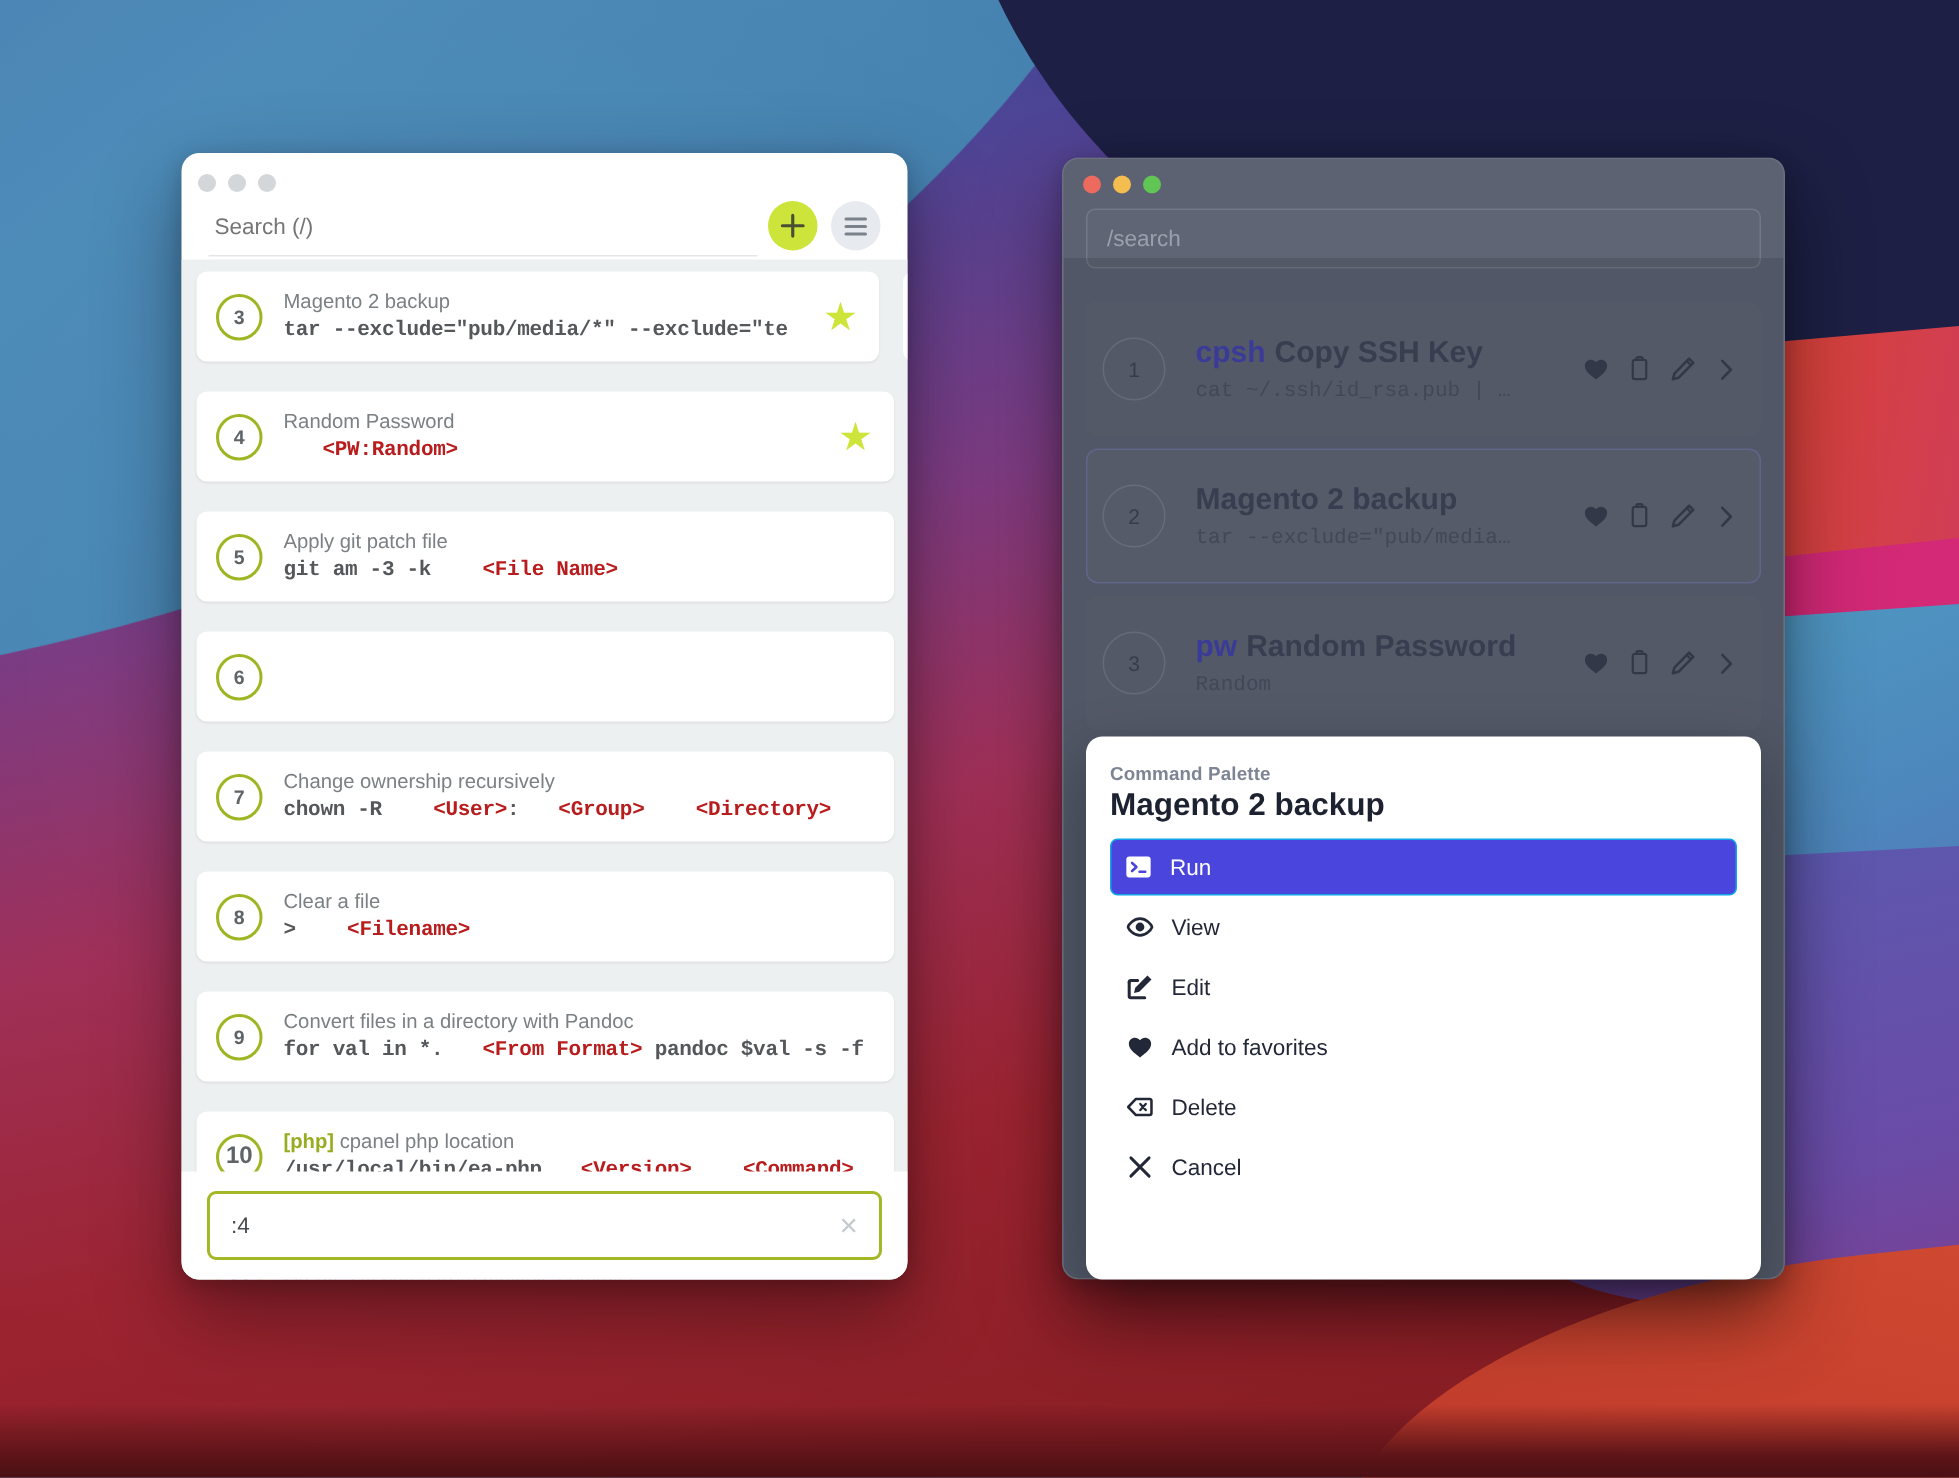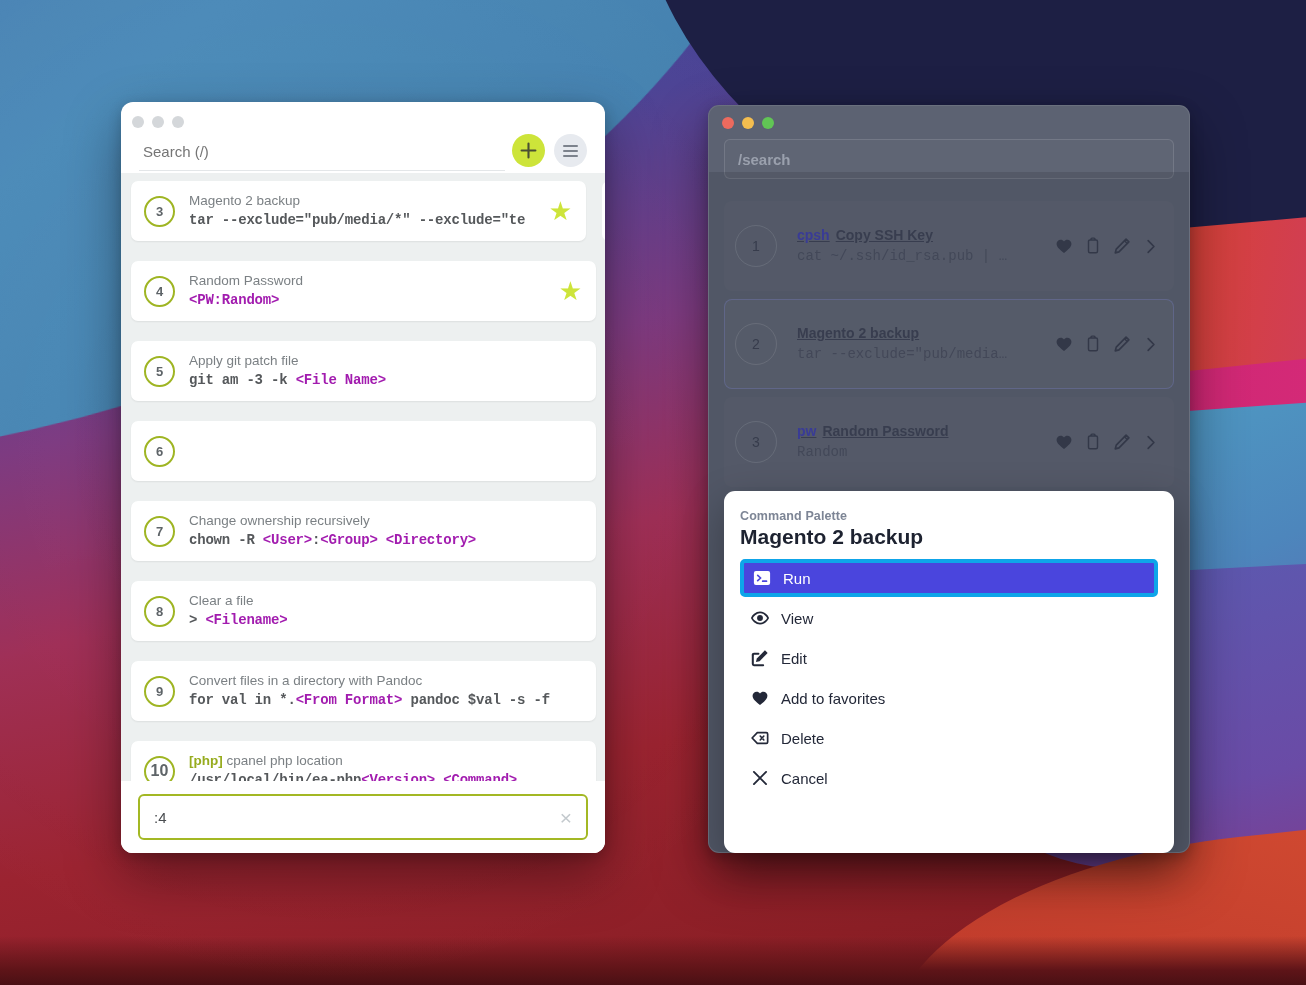--- a/index.html
+++ b/index.html
@@ -122,21 +122,21 @@
     display:flex; align-items:center; justify-content:center; flex:0 0 auto;
   }
   .badge.wide { font-size:16px; }
   .lw-text { margin-left:14px; overflow:hidden; flex:1; min-width:0; }
   .lw-title { font-size:13.5px; color:#7b8084; white-space:nowrap; line-height:1.35; }
   .lw-title .php-tag { color:#97ac1f; font-weight:bold; }
   .lw-cmd {
     font-family:"Liberation Mono", monospace; font-size:14px; color:#55585b;
     white-space:nowrap; line-height:1.35; font-weight:bold; letter-spacing:-0.2px;
   }
-  .lw-cmd .ph { color:#a21caf; }
+  .lw-cmd .ph { color:#b91c1c;margin-left:26px; }
   .star { color:#cde43a; font-size:26px; line-height:1; flex:0 0 auto; margin-left:4px; }
 
   .lw-bottom {
     position:absolute; left:0; right:0; bottom:0; height:72px;
     background:#ffffff; display:flex; align-items:center; justify-content:center;
   }
   .cmd-input-wrap {
     position:relative; width:450px; height:46px;
     border:2px solid #a3b824; border-radius:6px;
     display:flex; align-items:center; padding: 0 14px;
@@ -159,42 +159,42 @@
   .rw-dot { width:12px; height:12px; border-radius:50%; }
   .rw-dot.red { background:#ec6a5e; }
   .rw-dot.yellow { background:#f4bd4f; }
   .rw-dot.green { background:#61c555; }
   .rw-search {
     margin: 10px 15px 0 15px; height:40px;
     border:1px solid rgba(255,255,255,0.13); border-radius:6px;
     display:flex; align-items:center; padding: 0 13px;
     background: rgba(255,255,255,0.02);
   }
-  .rw-search-text { font-size:15px; color:#9aa0ad;font-weight:bold; }
+  .rw-search-text { font-size:15px; color:#9aa0ad; }
 
   .rw-dim { position:absolute; left:0; right:0; top:66px; bottom:0; background:rgba(40,44,56,0.20); }
   .rw-list { padding: 22px 15px 0 15px; }
   .rw-card {
     height:90px; border-radius:8px; display:flex; align-items:center;
     padding: 0 14px 0 10px; margin-bottom:8px;
     background: rgba(255,255,255,0.025);
     border: 1px solid transparent;
   }
   .rw-card.selected {
     background: rgba(255,255,255,0.035);
     border: 1px solid rgba(120,130,190,0.55);
   }
   .rw-badge {
     width:42px; height:42px; border-radius:50%;
     border:1px solid rgba(255,255,255,0.14);
     color:#3b4052; font-size:14px;
     display:flex; align-items:center; justify-content:center; flex:0 0 auto;
   }
   .rw-text { margin-left:20px; flex:1; min-width:0; }
-  .rw-title { font-size:14px; font-weight:bold; color:#3d4255; line-height:1.55; white-space:nowrap;text-decoration:underline; }
+  .rw-title { font-size:20px; font-weight:bold; color:#3d4255; line-height:1.55; white-space:nowrap; }
   .rw-title .alias { color:#3e3fae; margin-right:6px; }
   .rw-cmd {
     font-family:"Liberation Mono", monospace; font-size:14px; color:#4a4f61;
     white-space:nowrap; overflow:hidden; text-overflow:ellipsis; line-height:1.5;
   }
   .rw-icons { display:flex; align-items:center; gap:11px; flex:0 0 auto; color:#363b4d; }
   .rw-icons svg { display:block; }
 
   
   #command-palette {
@@ -208,21 +208,21 @@
   .cp-item {
     height:34px; display:flex; align-items:center; gap:0;
     border-radius:5px; margin-bottom:6px; padding-left:3px;
   }
   .cp-item .cp-ico {
     width:34px; display:flex; align-items:center; justify-content:center; flex:0 0 auto; color:#232838;
   }
   .cp-item .cp-ico svg { display:block; }
   .cp-item .cp-text { font-size:15px; color:#232838; margin-left:4px; }
   .cp-item.active {
-    background:#4a45dd; border:4px solid #0ea5e9; height:38px; margin-bottom:4px; padding-left:1px;
+    background:#4a45dd; border:1px solid #0ea5e9; height:38px; margin-bottom:4px; padding-left:1px;
   }
   .cp-item.active .cp-text { color:#ffffff; }
   .cp-item.active .cp-ico { color:#ffffff; }
 </style>
 </head>
 <body>
 
 <div id="wallpaper">
   <div class="wp-base"></div>
   <div class="wp-blue-swoop"></div>

